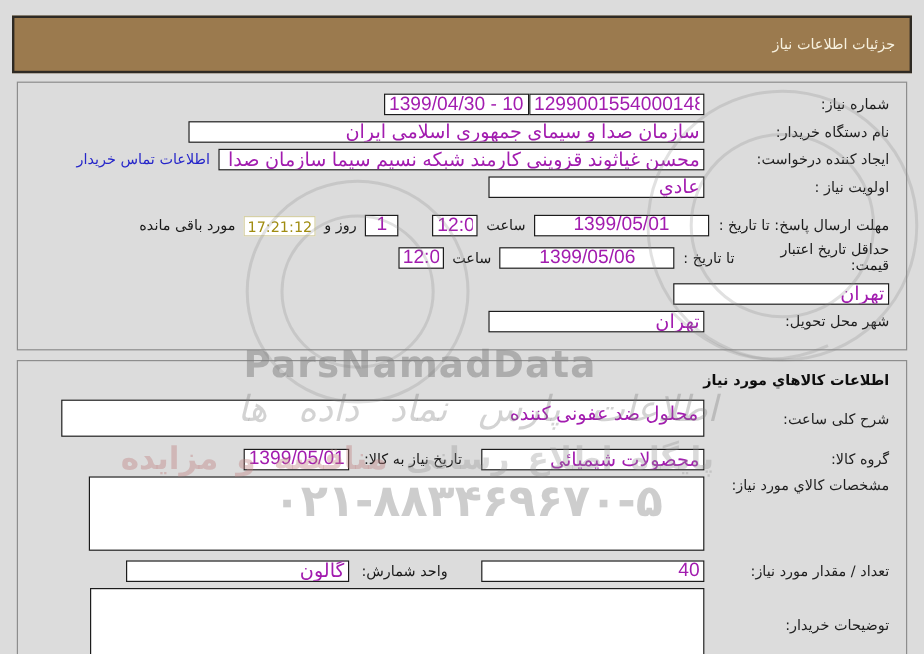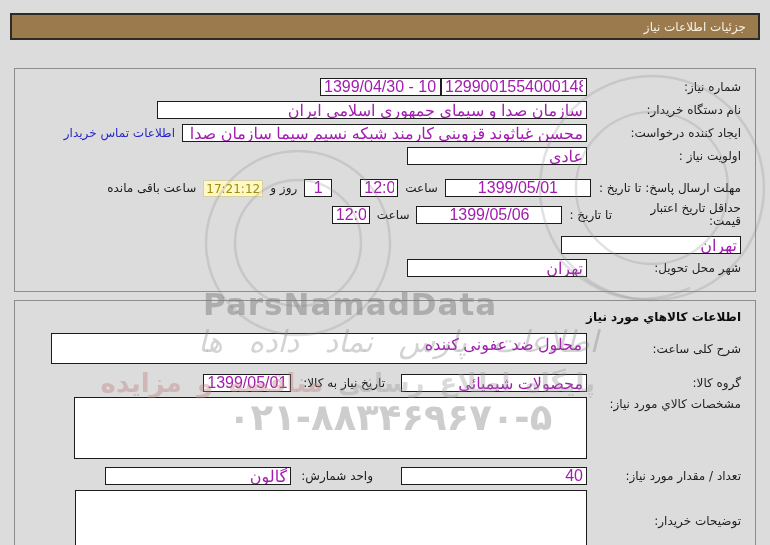--- a/index.html
+++ b/index.html
@@ -2,21 +2,21 @@
 <html lang="fa"><head>
 <meta charset="utf-8">
 <style>
   html,body{margin:0;padding:0;}
   body{
     width:770px;height:545px;overflow:hidden;position:relative;
     background:#dcdcdc;direction:rtl;
     font-family:"DejaVu Sans",sans-serif;font-size:12px;color:#1a1a1a;
   }
   .titlebar{
-    position:absolute;top:13px;right:10px;left:10px;height:27px;
+    position:absolute;top:13px;right:10px;left:10px;height:48px;
     background:#9b7a4e;border:2px solid #2e2a24;box-sizing:border-box;
     display:flex;align-items:center;padding-right:12px;
     color:#f7f1df;font-size:12px;
   }
   .box{
     position:absolute;right:14px;left:14px;border:1px solid #8d8d8d;
     box-sizing:border-box;padding:9px 14px 6px 10px;background:transparent;
   }
   #box1{top:68px;height:224px;}
   #box2{top:300px;height:300px;}
@@ -33,21 +33,21 @@
   textarea{resize:none;overflow:hidden;padding:1px 4px;}
   .center{text-align:center;}
   .ltr{direction:ltr;}
   .w146{width:146px}.w121{width:121px}.w430{width:430px}.w405{width:405px}
   .w180{width:180px}.w38{width:38px}.w28{width:28px}
   .w186{width:186px}.w88{width:88px}
   .t1{width:536px;height:31px}.t2{width:513px;height:62px}.t3{width:512px;height:62px}
   .link{color:#2626c9;margin-right:7px;white-space:nowrap;cursor:pointer;text-decoration:none;}
   .timer{
     display:inline-block;width:60px;height:17px;line-height:17px;text-align:center;
-    background:#fef9c3;border:1px solid #d6d0a6;color:#a08c10;box-sizing:border-box;
+    background:#ffffff;border:1px solid #d6d0a6;color:#a08c10;box-sizing:border-box;
   }
   .gap28{margin-right:28px;}
   .section-title{font-weight:bold;color:#0d0d0d;margin-bottom:9px;}
   .mt14{margin-top:14px;} .mt8{margin-top:8px;} .mt10{margin-top:10px;}
   
   .wm{position:absolute;inset:0;pointer-events:none;z-index:6;text-decoration:underline;}
   .wm div{position:absolute;white-space:nowrap;}
   .wm-brand{left:203px;top:286px;font-size:31px;font-weight:bold;letter-spacing:1px;color:rgba(125,125,125,.5);}
   .wm-callig{right:172px;top:324px;font-size:30px;font-style:italic;color:rgba(120,120,120,.33);word-spacing:16px;direction:rtl;}
   .wm-portal{right:175px;top:368px;font-size:26px;font-weight:bold;color:rgba(150,150,150,.35);direction:rtl;word-spacing:6px;}
@@ -86,21 +86,21 @@
   </div>
 
   <div class="row mt14">
     <span class="lbl-auto">مهلت ارسال پاسخ: تا تاریخ :</span>
     <input class="w146 center ltr" readonly="" value="1399/05/01" style="">
     <span class="inline-lbl">ساعت</span>
     <input class="w38 center ltr" readonly="" value="12:00" style="">
     <input class="w28 center ltr gap28" readonly="" value="1" style="">
     <span class="inline-lbl">روز و</span>
     <span class="timer ltr">17:21:12</span>
-    <span class="inline-lbl">ساعت باقی مانده</span>
+    <span class="inline-lbl">مورد باقی مانده</span>
   </div>
 
   <div class="row">
     <span class="lbl-2line">حداقل تاریخ اعتبار قیمت:</span>
     <span class="inline-lbl">تا تاریخ :</span>
     <input class="w146 center ltr" readonly="" value="1399/05/06" style="">
     <span class="inline-lbl">ساعت</span>
     <input class="w38 center ltr" readonly="" value="12:00" style="">
   </div>
 

